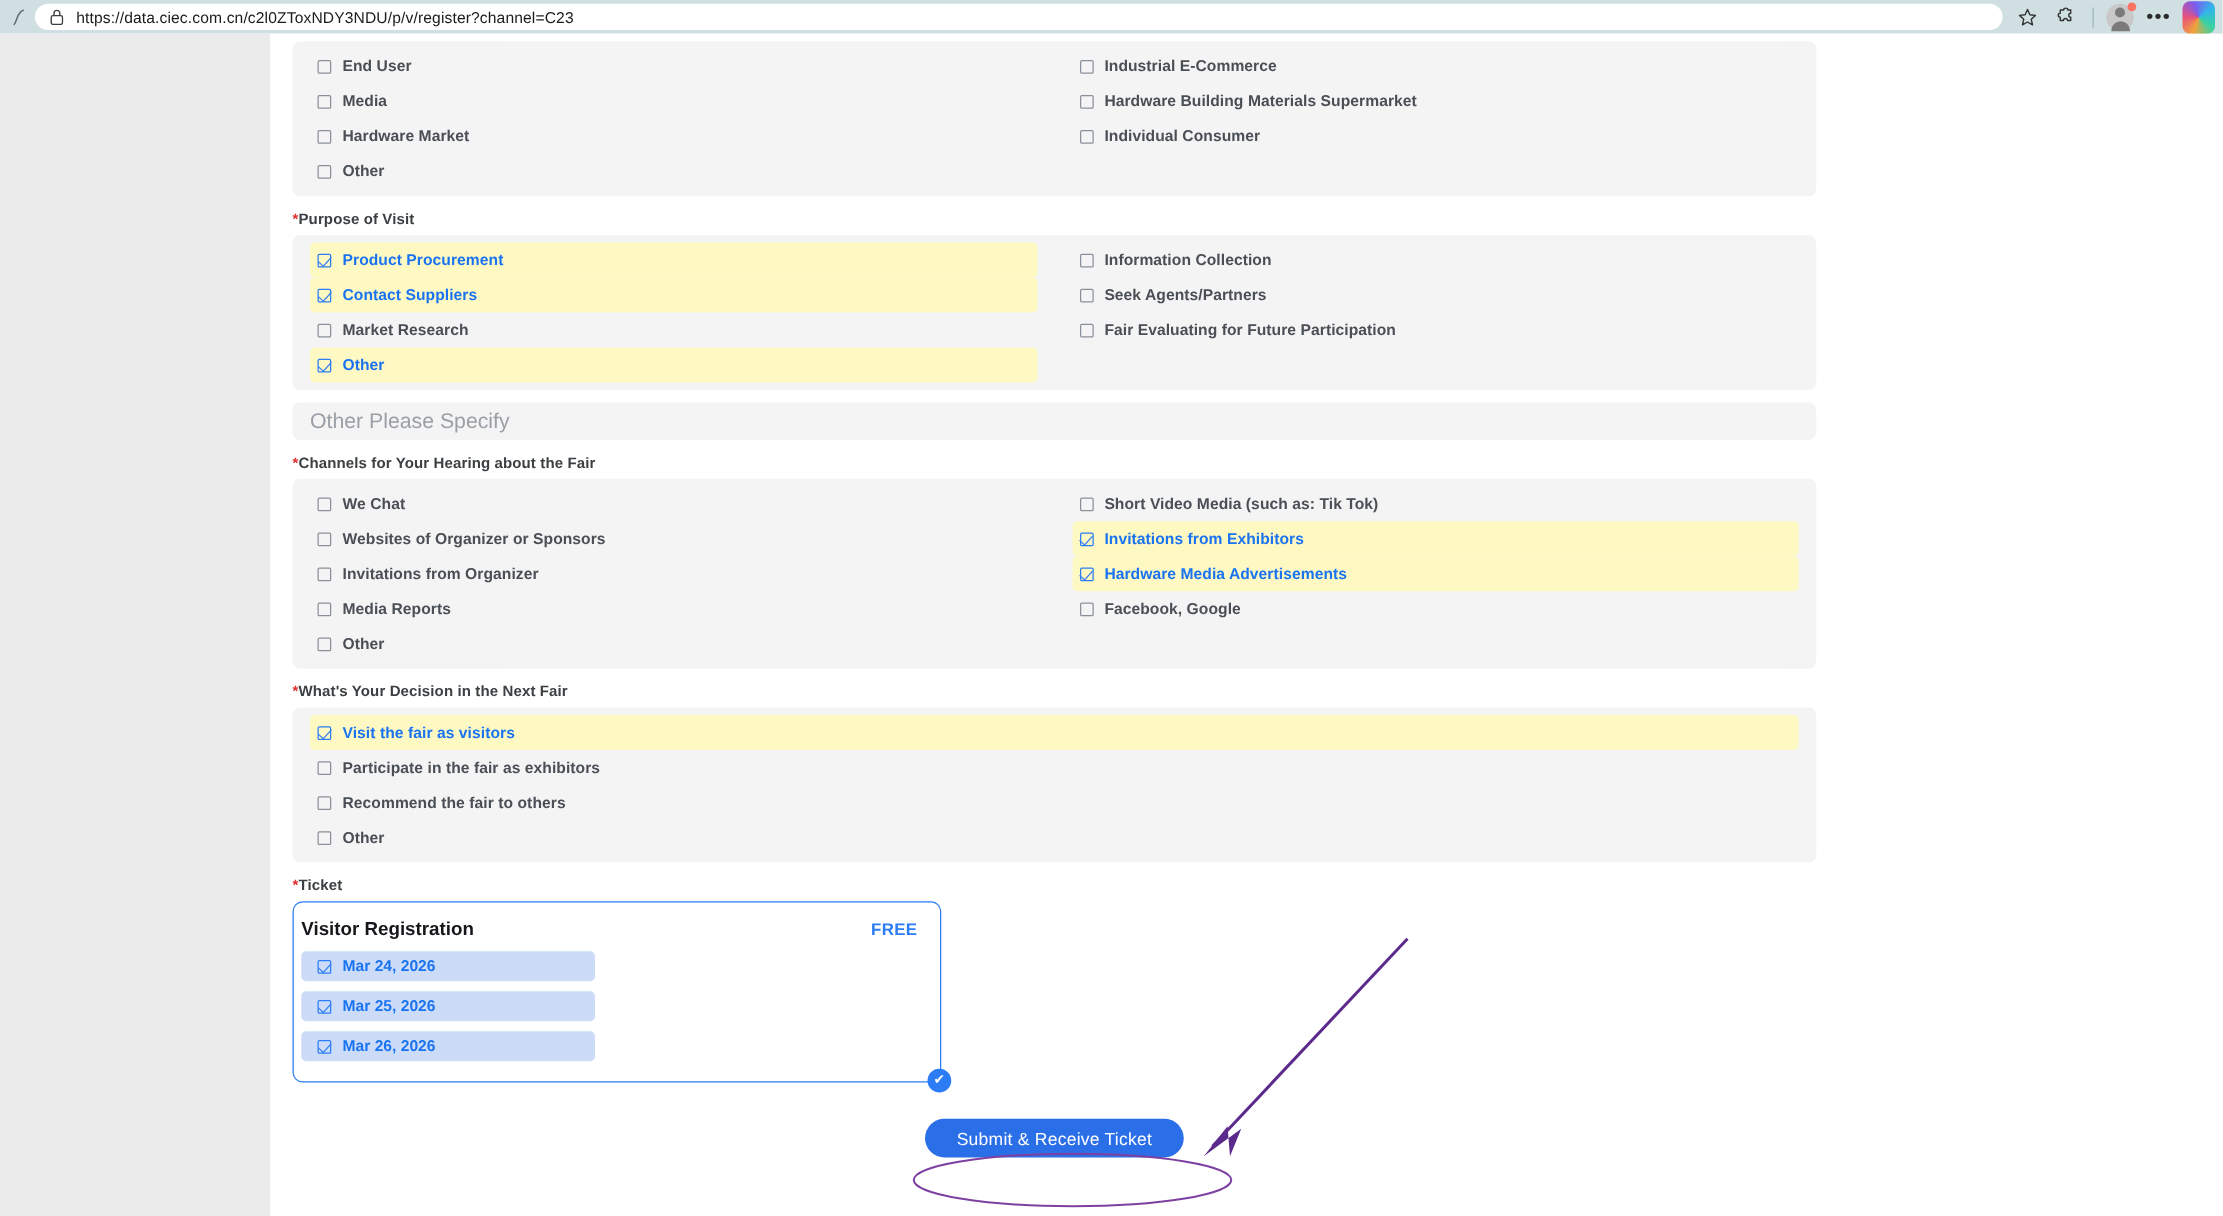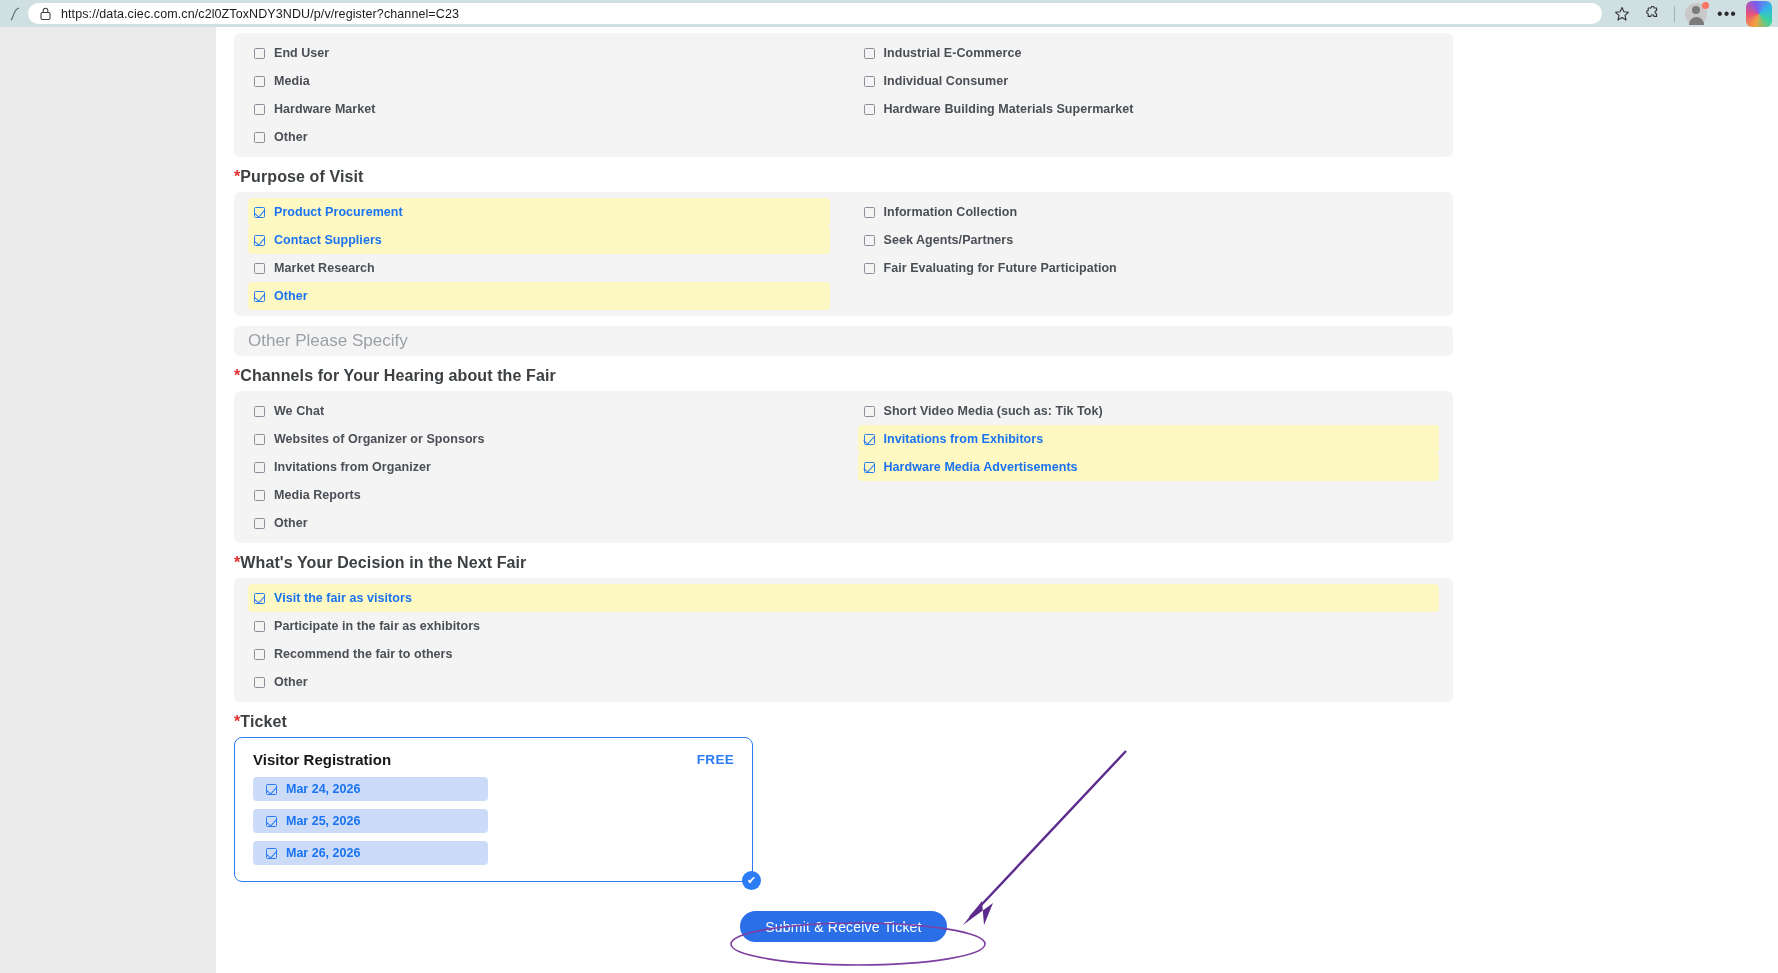--- a/index.html
+++ b/index.html
@@ -103,21 +103,21 @@
   }
   .form-col {
     position: absolute; top: 0; left: 216px;
     width: 1255px; height: 946px;
     background: #ffffff;
     padding: 0 18px;
   }
 
   
   .field-label {
-    font-size: 16px; font-weight: bold; color: #3c4043;
+    font-size: 12px; font-weight: bold; color: #3c4043;
     margin: 11px 0 6px 0;
     letter-spacing: 0.1px;
   }
   .req-star { color: #e02f2f; font-weight: bold; }
 
   .opt-box {
     background: #f4f4f5;
     border-radius: 6px;
     padding: 6px 0;
     display: flex;
@@ -176,21 +176,21 @@
     outline: none;
   }
   .text-input::placeholder { color: #9aa0a6; }
 
   
   .ticket-card {
     width: 519px;
     border: 1.4px solid #2b7cf5;
     border-radius: 8px;
     background: #ffffff;
-    padding: 13px 18px 16px 18px;
+    padding: 13px 18px 16px 6px;
     position: relative;
   }
   .ticket-head {
     display: flex; align-items: center; justify-content: space-between;
     margin-bottom: 9px;
   }
   .ticket-title {
     font-size: 15px; font-weight: bold; color: #15171a;
   }
   .ticket-price {
@@ -327,25 +327,25 @@
           <span>Other</span>
         </div>
       </div>
       <div class="opt-col">
         <div class="opt-row">
           <span class="cb"></span>
           <span>Industrial E-Commerce</span>
         </div>
         <div class="opt-row">
           <span class="cb"></span>
+          <span>Hardware Building Materials Supermarket</span>
+        </div>
+        <div class="opt-row">
+          <span class="cb"></span>
           <span>Individual Consumer</span>
-        </div>
-        <div class="opt-row">
-          <span class="cb"></span>
-          <span>Hardware Building Materials Supermarket</span>
         </div>
       </div>
     </div>
 
     
     <div class="field-label">
       <span class="req-star">*</span><span>Purpose of Visit</span>
     </div>
     <div class="opt-box">
       <div class="opt-col">
@@ -417,20 +417,24 @@
           <span class="cb"></span>
           <span>Short Video Media (such as: Tik Tok)</span>
         </div>
         <div class="opt-row checked">
           <span class="cb"></span>
           <span>Invitations from Exhibitors</span>
         </div>
         <div class="opt-row checked">
           <span class="cb"></span>
           <span>Hardware Media Advertisements</span>
+        </div>
+        <div class="opt-row">
+          <span class="cb"></span>
+          <span>Facebook, Google</span>
         </div>
       </div>
     </div>
 
     
     <div class="field-label">
       <span class="req-star">*</span><span>What's Your Decision in the Next Fair</span>
     </div>
     <div class="opt-box">
       <div class="opt-col full">

